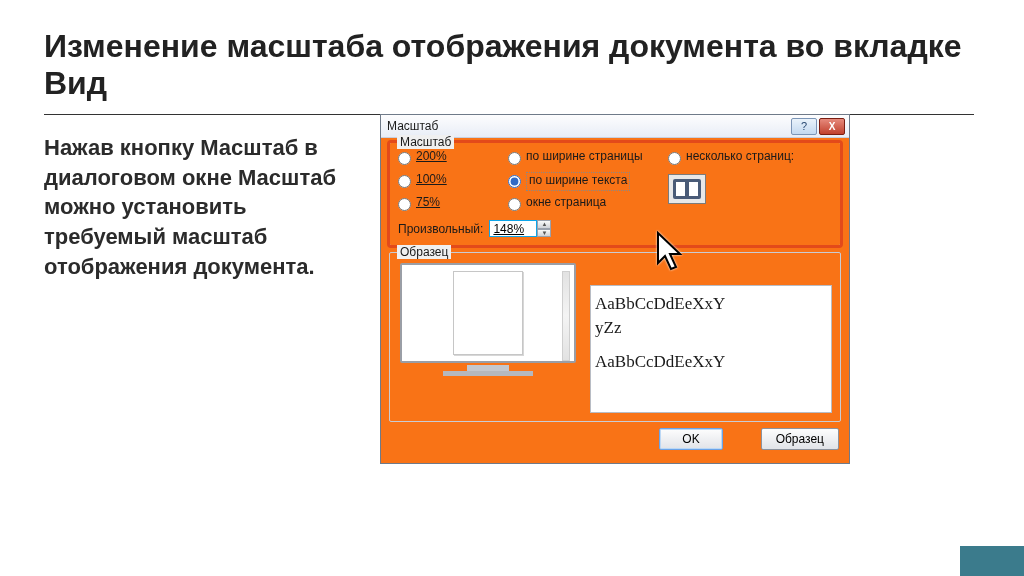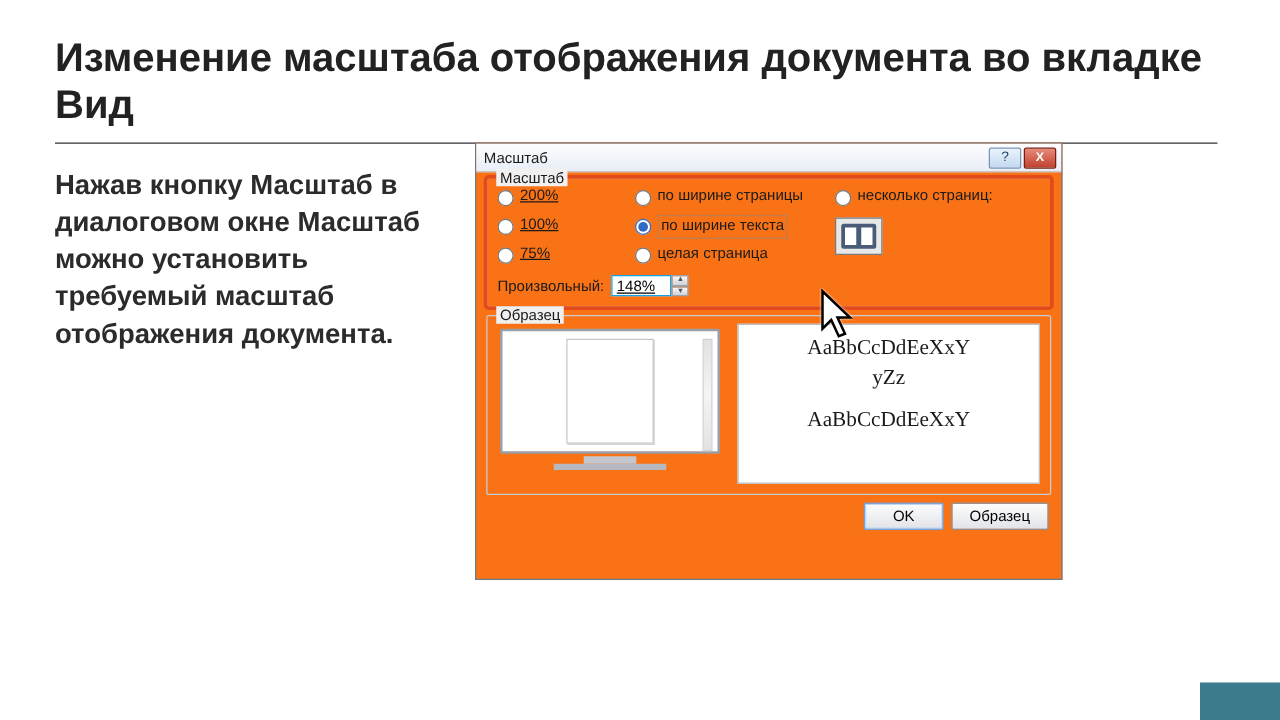--- a/index.html
+++ b/index.html
@@ -53,25 +53,25 @@
   .spin-btns div { width: 14px; height: 8.5px; border: 1px solid #9aa1ad; background: linear-gradient(#fafafa,#cfd2d8); font-size: 6px; text-align: center; line-height: 6px; color: #555; }
 
   .sample-row { display: flex; gap: 12px; }
   .monitor { width: 180px; height: 118px; margin-top: 4px; display: flex; flex-direction: column; align-items: center; }
   .mon-screen { width: 176px; height: 100px; border: 2px solid #9a9ea6; border-radius: 2px; background: #fff; display: flex; align-items: center; justify-content: center; position: relative; }
   .mon-screen::after { content: ""; position: absolute; right: 4px; top: 6px; width: 6px; height: 88px; background: linear-gradient(#e2e2e2,#f4f4f4,#e2e2e2); border: 1px solid #cfcfcf; }
   .mon-doc { width: 70px; height: 84px; background: #fff; border: 1px solid #c6c6c6; box-shadow: 1px 1px 0 #d7d7d7; }
   .mon-stand { width: 42px; height: 6px; background: #c4c7cd; margin-top: 2px; }
   .mon-base { width: 90px; height: 5px; background: #b5b8be; }
 
-  .sample-pane { flex: 1; height: 128px; background: #fff; border: 1px solid #b8bcc4; padding: 6px 4px 0 4px; text-align: center; font-family: "Times New Roman", serif; overflow: hidden; }
+  .sample-pane { flex: 1; height: 128px; background: #fff; border: 1px solid #b8bcc4; padding: 6px 4px 0 4px; font-family: "Times New Roman", serif; overflow: hidden; margin-top: 26px; }
   .sample-line { font-size: 17px; margin: 2px 0 4px 0; }
 
   .btn-row { display: flex; justify-content: flex-end; gap: 6px; margin-top: 6px; padding-right: 2px; }
-  .dbtn { height: 22px; font-size: 12px; border: 1px solid #8c929d; background: linear-gradient(#fdfdfd,#e1e3e8); border-radius: 2px; padding: 0 14px; }
+  .dbtn { height: 22px; font-size: 12px; border: 1px solid #8c929d; background: linear-gradient(#fdfdfd,#e1e3e8); border-radius: 2px; padding: 0 14px; margin-left: 32px; }
   .dbtn.ok { border-color: #6aa3e8; box-shadow: 0 0 0 1px #bcd8f5 inset; padding: 0 22px; }
 
   .cursor { position: absolute; top: 231px; left: 656px; pointer-events: none; }
   .cursor svg { filter: drop-shadow(0 0 1px #fff); }
 
   .corner-accent { position: absolute; right: 0; bottom: 0; width: 64px; height: 30px; background: #3b7b8c; }
 </style>
 </head>
 <body>
 
@@ -109,21 +109,21 @@
           <label class="radio-row">
               <input type="radio" name="z" style="">
               <span>по ширине страницы</span>
             </label>
           <label class="radio-row">
               <input type="radio" name="z" checked="" style="">
               <span class="selbox">по ширине текста</span>
             </label>
           <label class="radio-row">
               <input type="radio" name="z" style="">
-              <span>целая страница</span>
+              <span>окне страница</span>
             </label>
         </div>
         <div class="zoom-col c3">
           <label class="radio-row">
               <input type="radio" name="z" style="">
               <span>несколько страниц:</span>
             </label>
           <div class="pages-ico">
             <svg width="30" height="22" viewBox="0 0 30 22">
               <rect x="1" y="1" width="28" height="20" rx="2" fill="#4a5b77"></rect>

